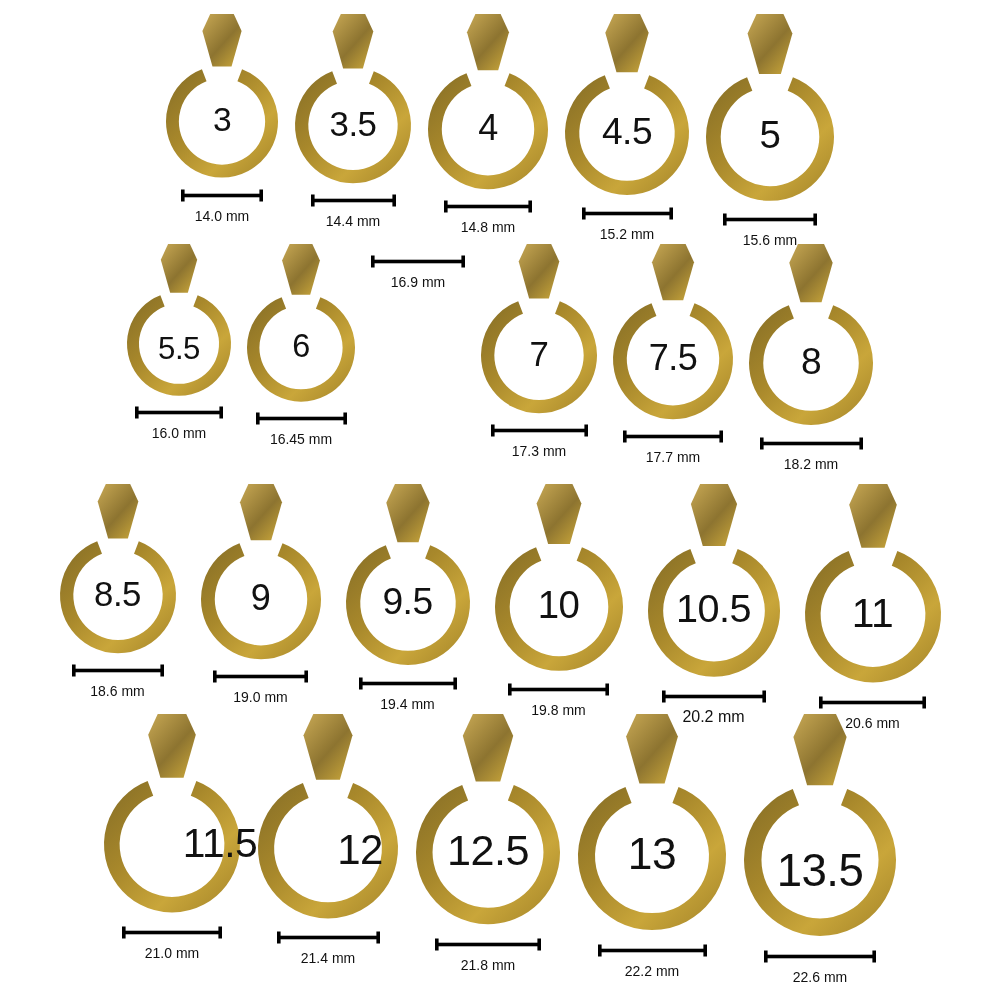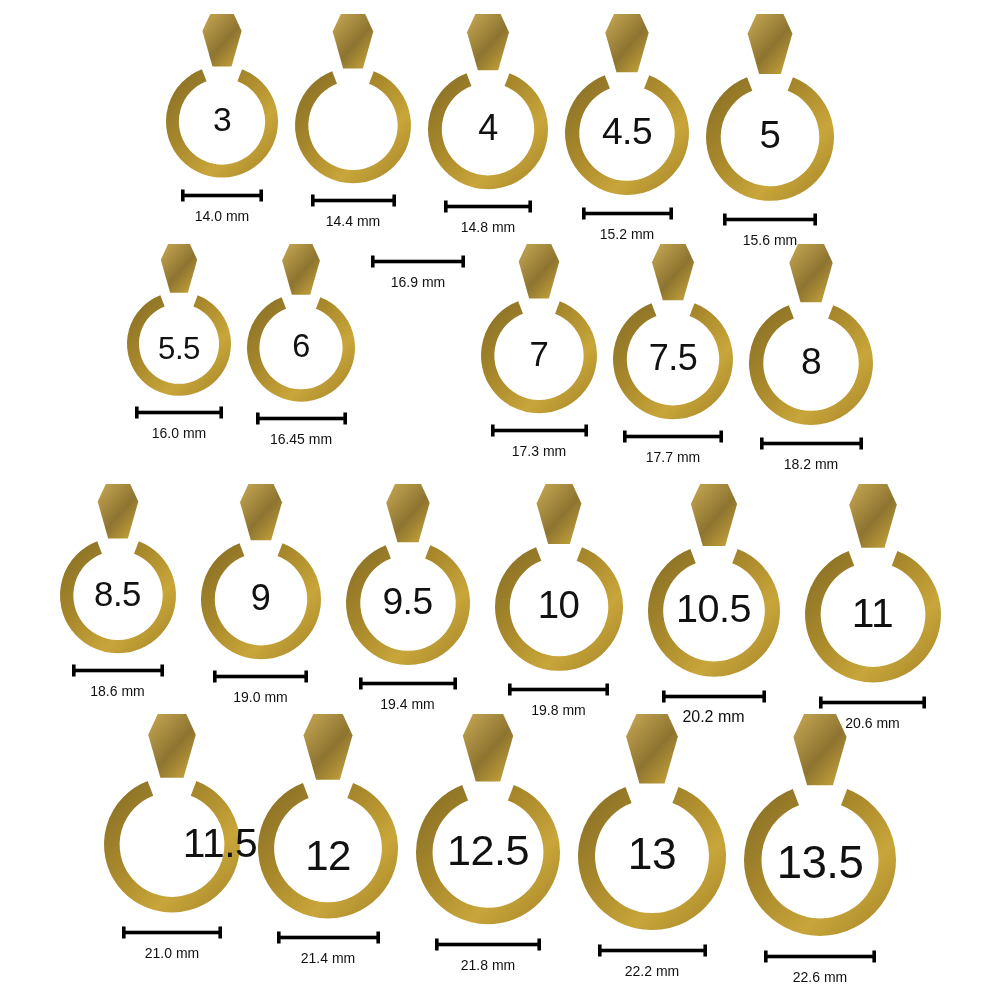--- a/index.html
+++ b/index.html
@@ -132,20 +132,21 @@
         <linearGradient id="gGem0_1_1" x1="8%" y1="0%" x2="92%" y2="100%">
           <stop offset="0%" stop-color="#c4a552"></stop>
           <stop offset="55%" stop-color="#8d7430"></stop>
           <stop offset="100%" stop-color="#c9a63a"></stop>
         </linearGradient>
       </defs>
       <path d="M 76.40 63.44
                A 51.33 51.33 0 1 1 39.60 63.44" fill="none" stroke="url(#gBand0_1_1)" stroke-width="13.34" stroke-linecap="butt"></path>
       <polygon points="45.82,0.00 70.18,0.00 78.30,17.61 67.86,54.43 48.14,54.43 37.70,17.61" fill="url(#gGem0_1_1)"></polygon>
     </svg>
+          <div class="size-label" style="font-size: 34.8px; top: 92.6px;">3.5</div>
         </div>
         <div class="measure-block" style="margin-top: 11px;">
           <div>
     <svg class="measure-bar" width="85" height="13" viewBox="0 0 85 13" xmlns="http://www.w3.org/2000/svg" aria-hidden="true">
       <rect x="0" y="4.70" width="85" height="3.6" fill="#000000"></rect>
       <rect x="0" y="0.50" width="3.6" height="12" fill="#000000"></rect>
       <rect x="81.40" y="0.50" width="3.6" height="12" fill="#000000"></rect>
     </svg>
           </div>
           <div class="mm-label" style="font-size: 14px; margin-top: 7px;">14.4 mm</div>
@@ -677,21 +678,21 @@
         <linearGradient id="gGem3_1_18" x1="8%" y1="0%" x2="92%" y2="100%">
           <stop offset="0%" stop-color="#c4a552"></stop>
           <stop offset="55%" stop-color="#8d7430"></stop>
           <stop offset="100%" stop-color="#c9a63a"></stop>
         </linearGradient>
       </defs>
       <path d="M 92.20 76.56
                A 61.95 61.95 0 1 1 47.80 76.56" fill="none" stroke="url(#gBand3_1_18)" stroke-width="16.10" stroke-linecap="butt"></path>
       <polygon points="55.30,0.00 84.70,0.00 94.50,21.25 81.90,65.69 58.10,65.69 45.50,21.25" fill="url(#gGem3_1_18)"></polygon>
     </svg>
-          <div class="size-label" style="font-size: 42px; top: 121px;">12</div>
+          <div class="size-label" style="font-size: 42px; top: 115px; padding-left: 32px;">12</div>
         </div>
         <div class="measure-block" style="margin-top: 13px;">
           <div>
     <svg class="measure-bar" width="103" height="13" viewBox="0 0 103 13" xmlns="http://www.w3.org/2000/svg" aria-hidden="true">
       <rect x="0" y="4.70" width="103" height="3.6" fill="#000000"></rect>
       <rect x="0" y="0.50" width="3.6" height="12" fill="#000000"></rect>
       <rect x="99.40" y="0.50" width="3.6" height="12" fill="#000000"></rect>
     </svg>
           </div>
           <div class="mm-label" style="font-size: 14px; margin-top: 7px;">21.4 mm</div>
@@ -776,21 +777,21 @@
         <linearGradient id="gGem3_4_21" x1="8%" y1="0%" x2="92%" y2="100%">
           <stop offset="0%" stop-color="#c4a552"></stop>
           <stop offset="55%" stop-color="#8d7430"></stop>
           <stop offset="100%" stop-color="#c9a63a"></stop>
         </linearGradient>
       </defs>
       <path d="M 100.10 83.13
                A 67.26 67.26 0 1 1 51.90 83.13" fill="none" stroke="url(#gBand3_4_21)" stroke-width="17.48" stroke-linecap="butt"></path>
       <polygon points="60.04,0.00 91.96,0.00 102.60,23.07 88.92,71.32 63.08,71.32 49.40,23.07" fill="url(#gGem3_4_21)"></polygon>
     </svg>
-          <div class="size-label" style="font-size: 45.6px; top: 126px;">13.5</div>
+          <div class="size-label" style="font-size: 45.6px; top: 134px;">13.5</div>
         </div>
         <div class="measure-block" style="margin-top: 14px;">
           <div>
     <svg class="measure-bar" width="112" height="13" viewBox="0 0 112 13" xmlns="http://www.w3.org/2000/svg" aria-hidden="true">
       <rect x="0" y="4.70" width="112" height="3.6" fill="#000000"></rect>
       <rect x="0" y="0.50" width="3.6" height="12" fill="#000000"></rect>
       <rect x="108.40" y="0.50" width="3.6" height="12" fill="#000000"></rect>
     </svg>
           </div>
           <div class="mm-label" style="font-size: 14px; margin-top: 7px;">22.6 mm</div>

